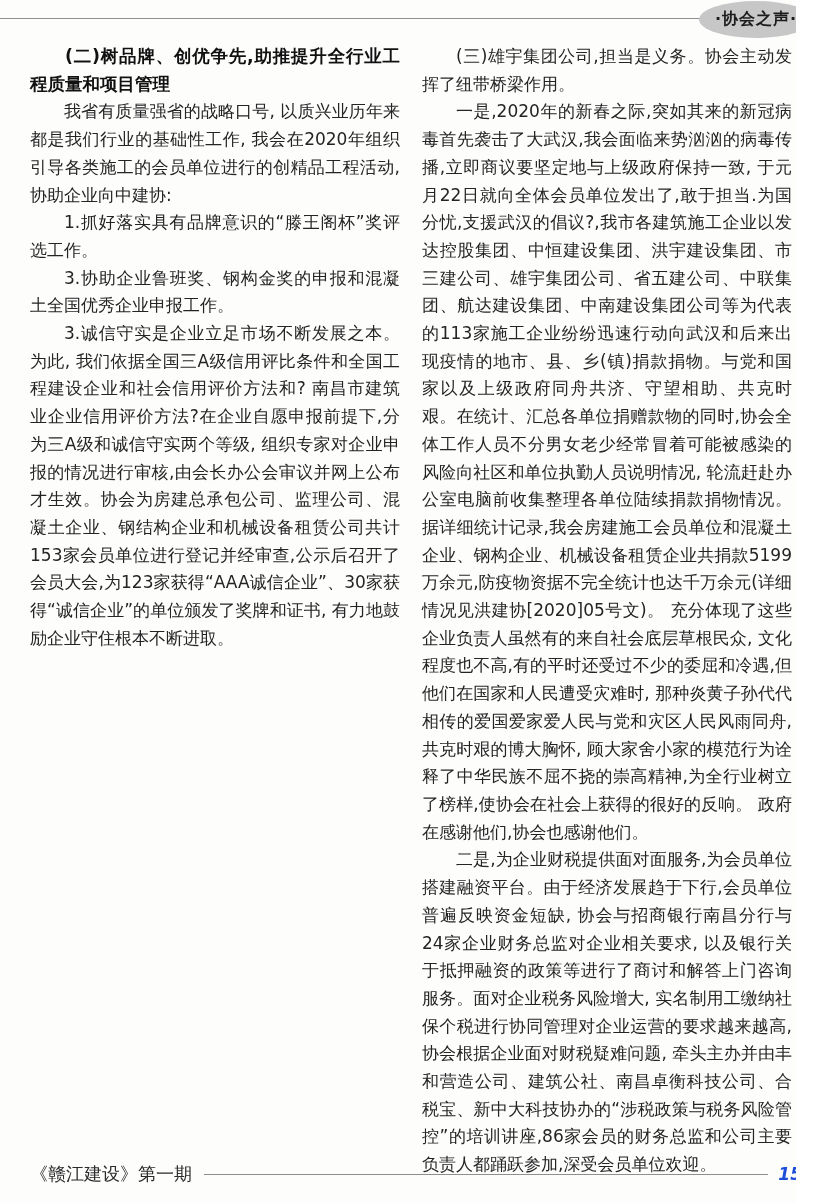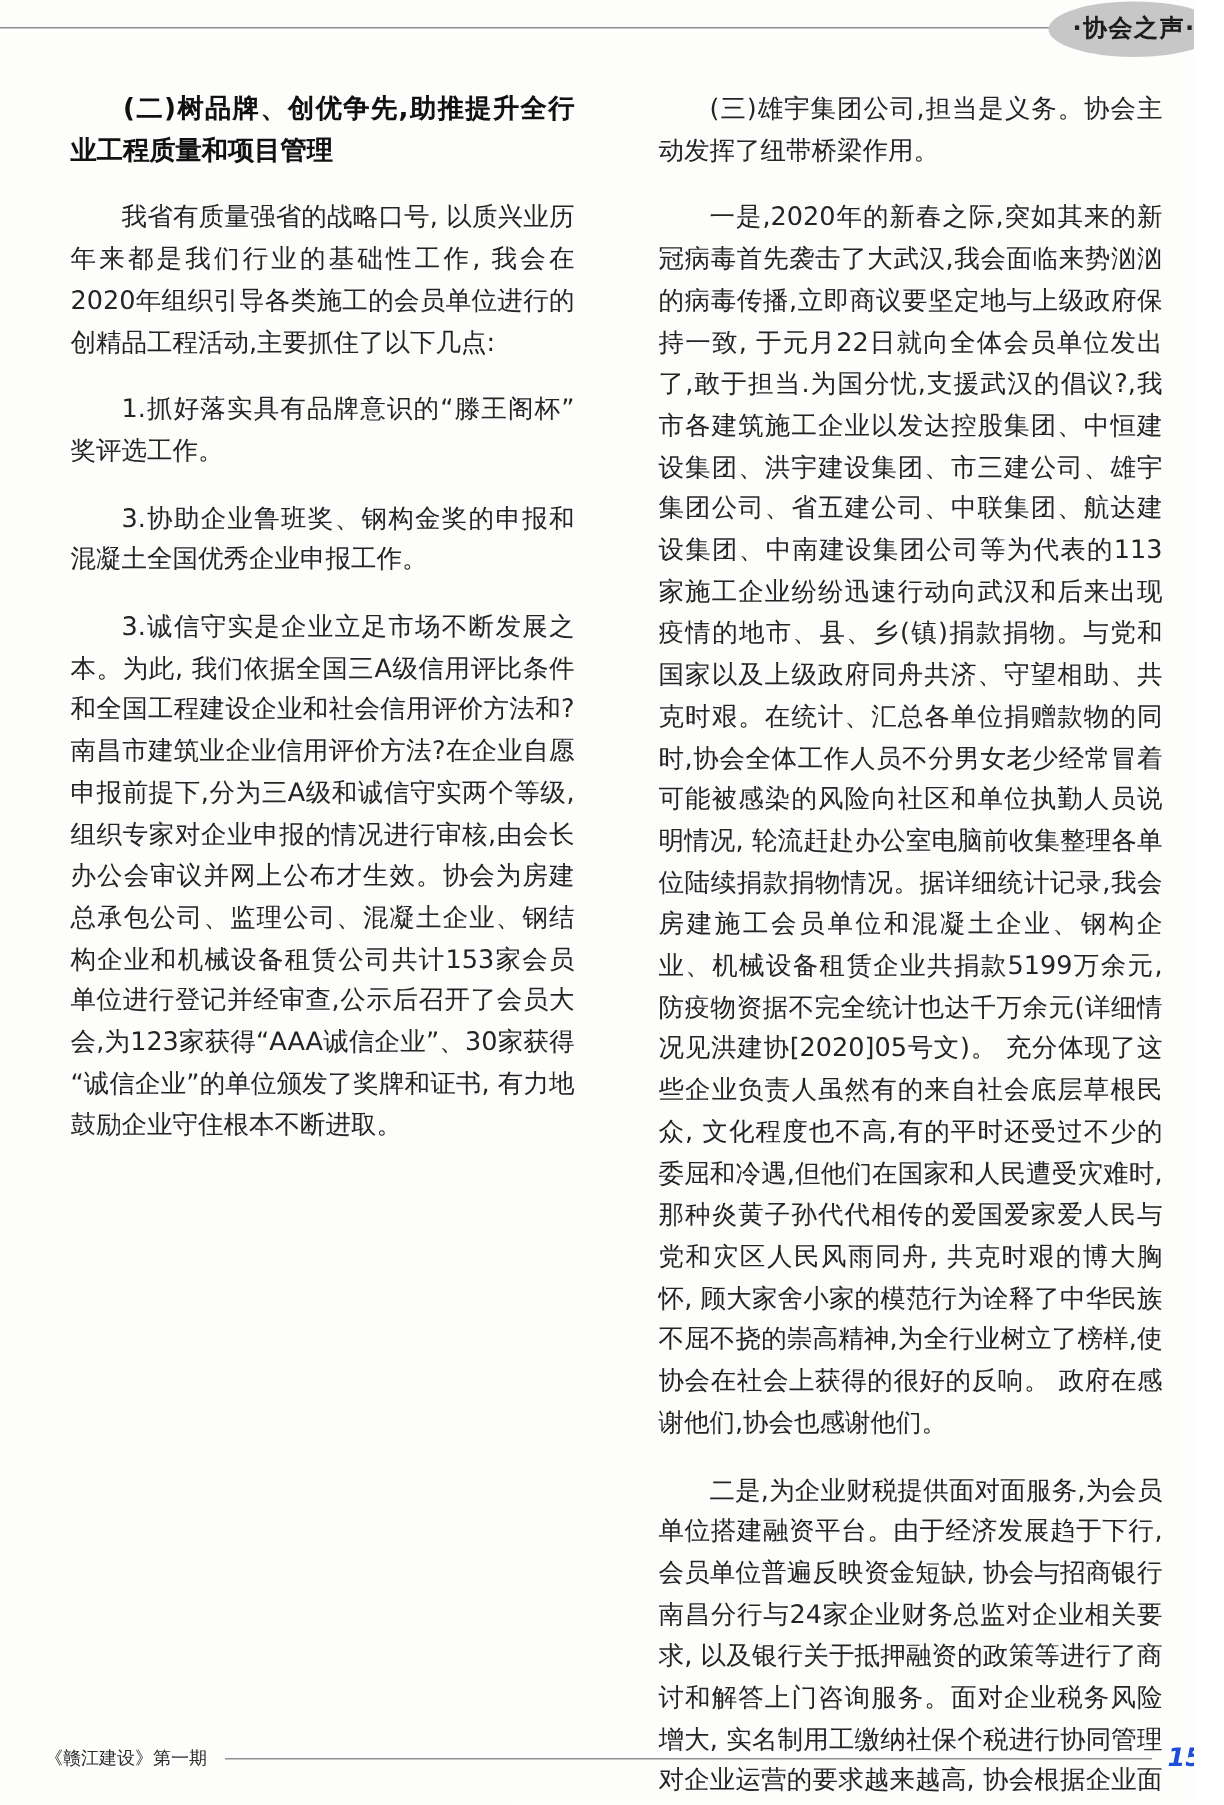--- a/index.html
+++ b/index.html
@@ -48,37 +48,37 @@
     display: flex;
     gap: 22px;
   }
   .col {
     width: 370px;
     font-size: 17px;
     line-height: 27.7px;
     text-align: justify;
     color: #242424;
   }
-  .col p { margin: 17px; text-indent: 2em; }
+  .col p { margin: 0; text-indent: 2em; }
   .col p.heading {
     font-weight: bold;
     font-size: 17.5px;
     color: #111111;
   }
   
   .footer {
     position: absolute;
     left: 30px;
     top: 1162px;
     width: 772px;
     display: flex;
     align-items: center;
   }
   .footer-journal {
-    font-size: 12px;
+    font-size: 18px;
     color: #2a2a2a;
     white-space: nowrap;
   }
   .footer-rule {
     flex: 1;
     height: 1px;
     background: #8f8f8f;
     margin: 0 10px 0 12px;
   }
   .footer-pagenum {
@@ -96,21 +96,21 @@
 
   <div class="header-rule"></div>
   <div class="badge">
     <span>·协会之声·</span>
   </div>
 
   <div class="columns">
 
     <div class="col">
       <p class="heading">(二)树品牌、创优争先,助推提升全行业工程质量和项目管理</p>
-      <p>我省有质量强省的战略口号, 以质兴业历年来都是我们行业的基础性工作, 我会在2020年组织引导各类施工的会员单位进行的创精品工程活动,主要抓住了以下几点:</p>
+      <p>我省有质量强省的战略口号, 以质兴业历年来都是我们行业的基础性工作, 我会在2020年组织引导各类施工的会员单位进行的创精品工程活动,协助企业向中建协:</p>
       <p>1.抓好落实具有品牌意识的“滕王阁杯”奖评选工作。</p>
       <p>3.协助企业鲁班奖、钢构金奖的申报和混凝土全国优秀企业申报工作。</p>
       <p>3.诚信守实是企业立足市场不断发展之本。为此, 我们依据全国三A级信用评比条件和全国工程建设企业和社会信用评价方法和? 南昌市建筑业企业信用评价方法?在企业自愿申报前提下,分为三A级和诚信守实两个等级, 组织专家对企业申报的情况进行审核,由会长办公会审议并网上公布才生效。协会为房建总承包公司、监理公司、混凝土企业、钢结构企业和机械设备租赁公司共计153家会员单位进行登记并经审查,公示后召开了会员大会,为123家获得“AAA诚信企业”、30家获得“诚信企业”的单位颁发了奖牌和证书, 有力地鼓励企业守住根本不断进取。</p>
     </div>
 
     <div class="col">
       <p>(三)雄宇集团公司,担当是义务。协会主动发挥了纽带桥梁作用。</p>
       <p>一是,2020年的新春之际,突如其来的新冠病毒首先袭击了大武汉,我会面临来势汹汹的病毒传播,立即商议要坚定地与上级政府保持一致, 于元月22日就向全体会员单位发出了,敢于担当.为国分忧,支援武汉的倡议?,我市各建筑施工企业以发达控股集团、中恒建设集团、洪宇建设集团、市三建公司、雄宇集团公司、省五建公司、中联集团、航达建设集团、中南建设集团公司等为代表的113家施工企业纷纷迅速行动向武汉和后来出现疫情的地市、县、乡(镇)捐款捐物。与党和国家以及上级政府同舟共济、守望相助、共克时艰。在统计、汇总各单位捐赠款物的同时,协会全体工作人员不分男女老少经常冒着可能被感染的风险向社区和单位执勤人员说明情况, 轮流赶赴办公室电脑前收集整理各单位陆续捐款捐物情况。据详细统计记录,我会房建施工会员单位和混凝土企业、钢构企业、机械设备租赁企业共捐款5199万余元,防疫物资据不完全统计也达千万余元(详细情况见洪建协[2020]05号文)。 充分体现了这些企业负责人虽然有的来自社会底层草根民众, 文化程度也不高,有的平时还受过不少的委屈和冷遇,但他们在国家和人民遭受灾难时, 那种炎黄子孙代代相传的爱国爱家爱人民与党和灾区人民风雨同舟, 共克时艰的博大胸怀, 顾大家舍小家的模范行为诠释了中华民族不屈不挠的崇高精神,为全行业树立了榜样,使协会在社会上获得的很好的反响。 政府在感谢他们,协会也感谢他们。</p>
       <p>二是,为企业财税提供面对面服务,为会员单位搭建融资平台。由于经济发展趋于下行,会员单位普遍反映资金短缺, 协会与招商银行南昌分行与24家企业财务总监对企业相关要求, 以及银行关于抵押融资的政策等进行了商讨和解答上门咨询服务。面对企业税务风险增大, 实名制用工缴纳社保个税进行协同管理对企业运营的要求越来越高, 协会根据企业面对财税疑难问题, 牵头主办并由丰和营造公司、建筑公社、南昌卓衡科技公司、合税宝、新中大科技协办的“涉税政策与税务风险管控”的培训讲座,86家会员的财务总监和公司主要负责人都踊跃参加,深受会员单位欢迎。</p>
     </div>

